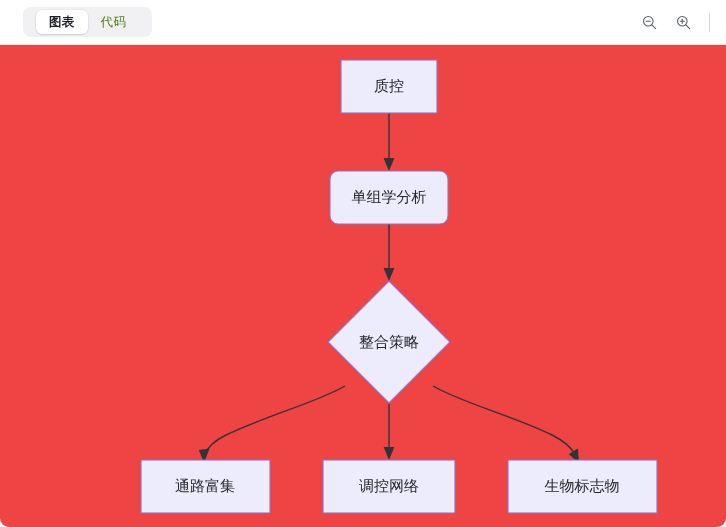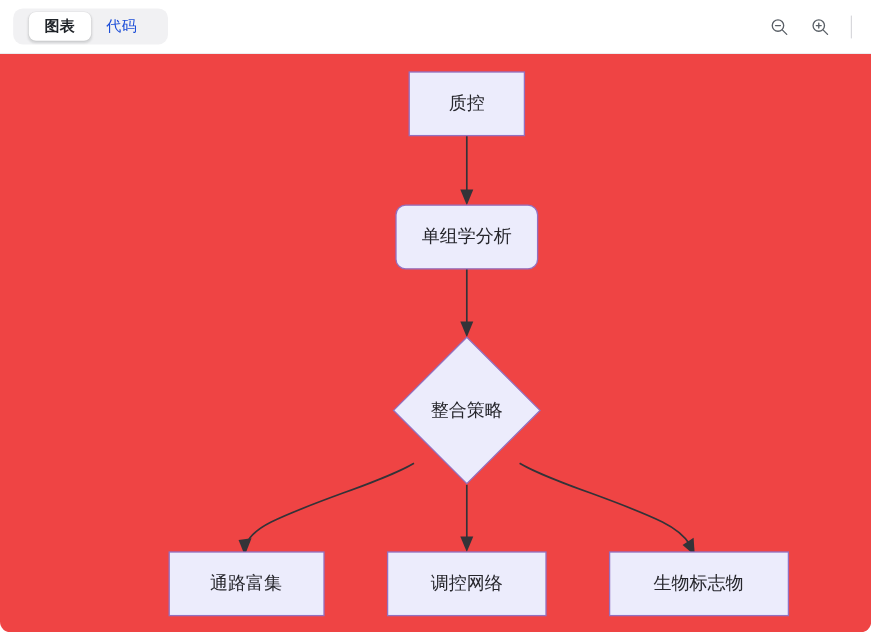--- a/index.html
+++ b/index.html
@@ -42,28 +42,29 @@
   }
 
   .tabs {
     display: inline-flex;
     align-items: center;
     background: #f1f1f3;
     border-radius: 8px;
     padding: 13px;
     height: 30px;
     box-sizing: border-box;
+    margin-left: 12px;
   }
   .tab {
     height: 24px;
     line-height: 24px;
     padding: 0 13px;
     font-size: 12.5px;
     border-radius: 6px;
-    color: #1d4ed8;
+    color: #4d7c0f;
     cursor: pointer;
     white-space: nowrap;
     letter-spacing: .3px;
   }
   .tab.active {
     background: #ffffff;
     color: #1f2328;
     box-shadow: 0 1px 2px rgba(16,18,22,.14), 0 0 0 .5px rgba(16,18,22,.05);
     font-weight: 600;
   }

